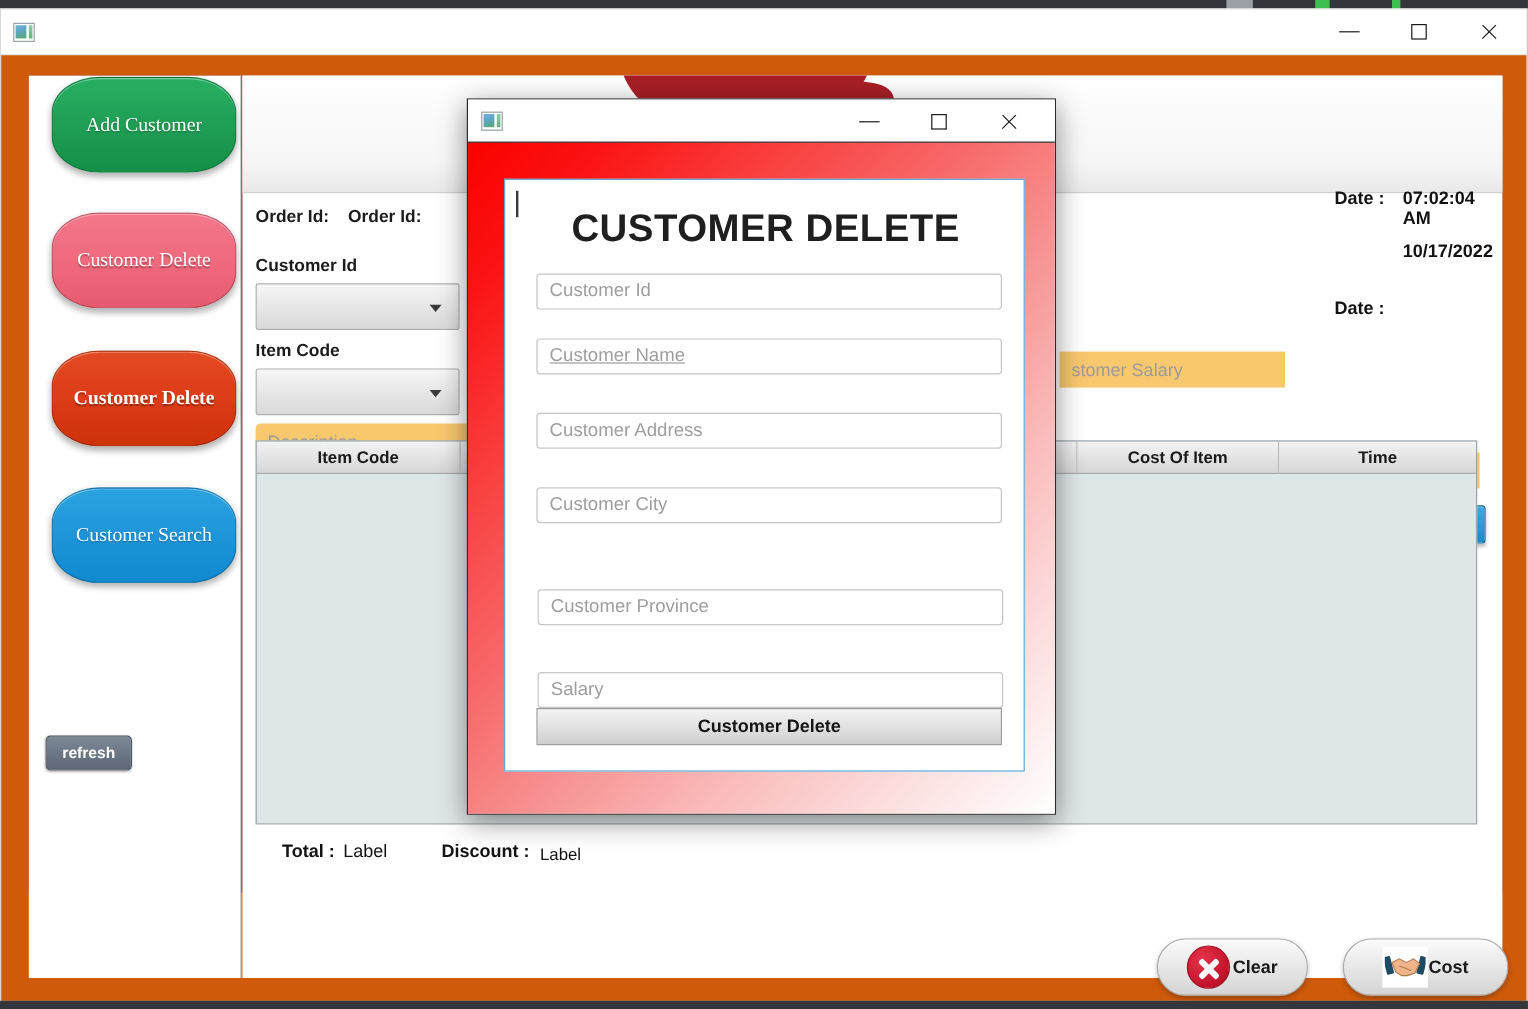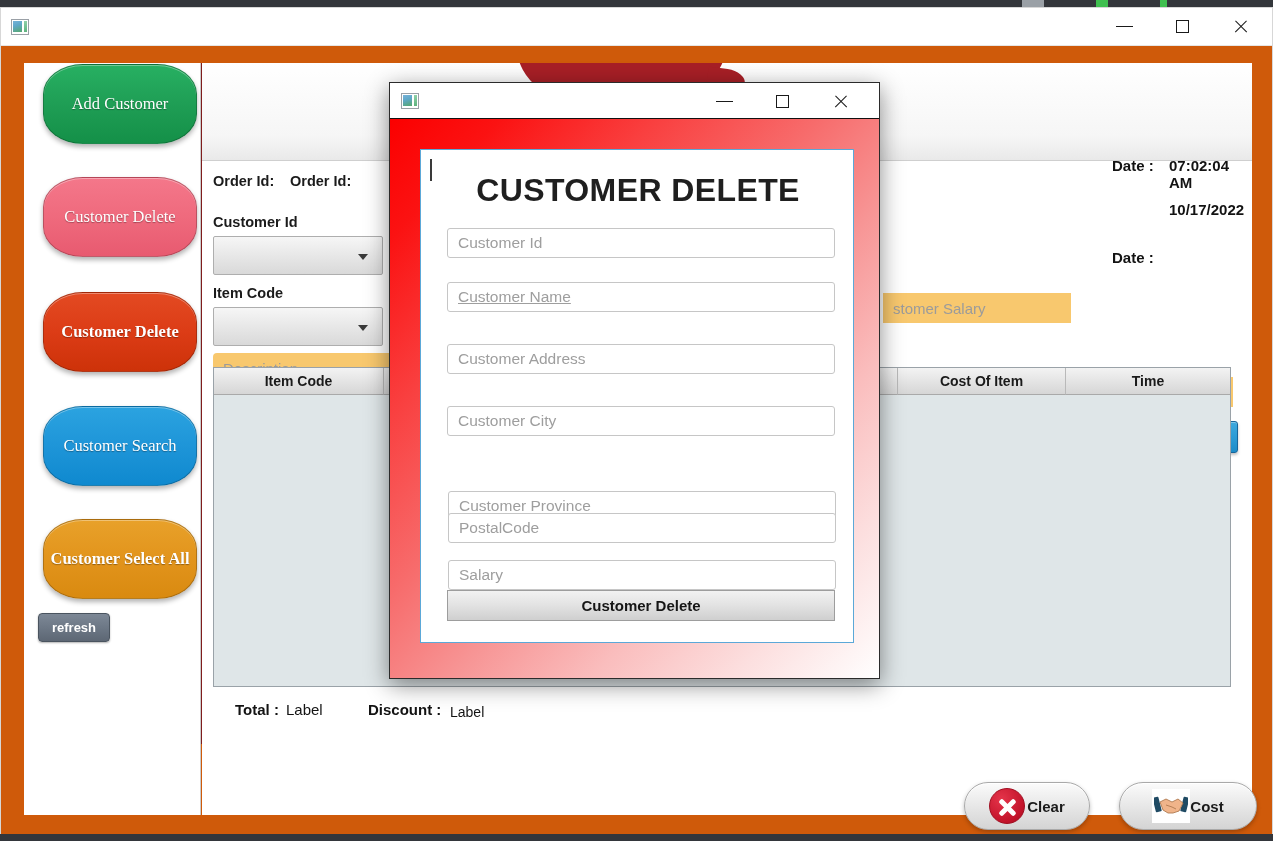--- a/index.html
+++ b/index.html
@@ -317,23 +317,20 @@
         </div>
         <div class="side-btn" id="btn-customer-update">
           <span>Customer Delete</span>
         </div>
         <div class="side-btn" id="btn-customer-delete">
           <span>Customer Delete</span>
         </div>
         <div class="side-btn" id="btn-customer-search">
           <span>Customer Search</span>
         </div>
-        <div class="side-btn" id="btn-customer-select">
-          <span>Customer Select All</span>
-        </div>
         <div id="btn-refresh">
           <span>refresh</span>
         </div>
       </div>
 
       <div id="main-panel">
 
         <div id="banner-zone">
           <div id="logo-ribbon"></div>
           <div id="logo-tail"></div>
@@ -428,21 +425,20 @@
   <div id="dlg-body">
     <div id="dlg-inner">
       <div id="dlg-caret"></div>
       <div id="dlg-title">CUSTOMER DELETE</div>
 
       <div class="dlg-field" style="top:78px;">Customer Id</div>
       <div class="dlg-field" style="top:132px;text-decoration:underline;">Customer Name</div>
       <div class="dlg-field" style="top:194px;">Customer Address</div>
       <div class="dlg-field" style="top:256px;text-align:right;">Customer City</div>
       <div class="dlg-field" style="top:313px; left:27px;margin-top:28px;">Customer Province</div>
-      <div class="dlg-field" style="top:363px; left:27px;">PostalCode</div>
       <div class="dlg-field" style="top:410px; left:27px;">Salary</div>
 
       <div id="dlg-submit">
         <span>Customer Delete</span>
       </div>
     </div>
   </div>
 </div>
 
 <div id="bottom-edge"></div>

